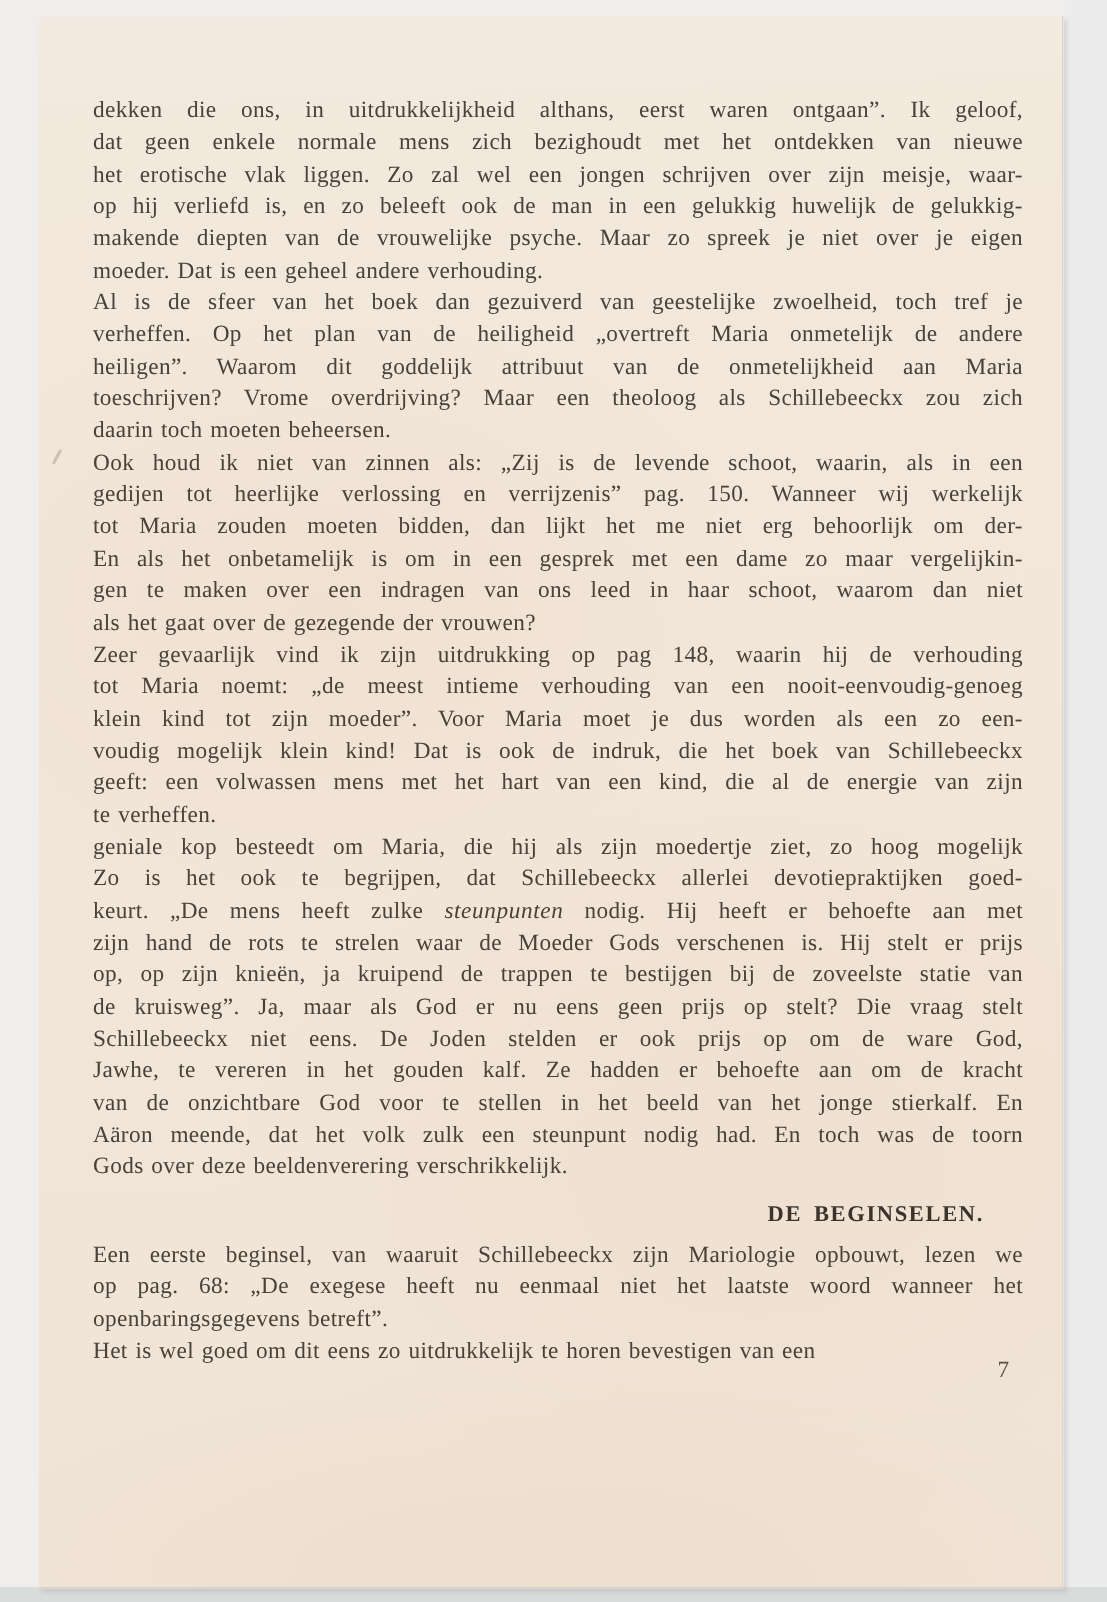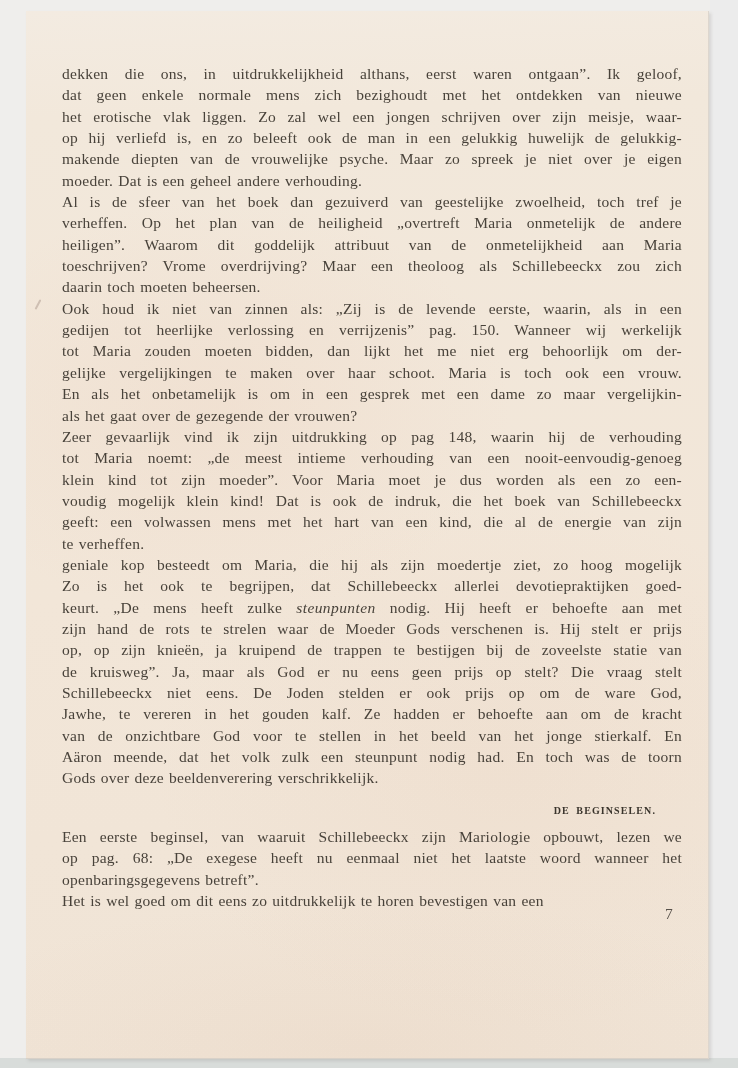--- a/index.html
+++ b/index.html
@@ -72,21 +72,21 @@
   .line em {
     font-style: italic;
     letter-spacing: 0.4px;
   }
   .section-heading {
     margin-top: 11px;
     margin-bottom: 5px;
     text-align: right;
     padding-right: 26px;
     font-weight: bold;
-    font-size: 10px;
+    font-size: 15px;
     letter-spacing: 1.1px;
     word-spacing: 3px;
     color: #3a342c;
   }
   .page-number {
     margin-top: -8px;
     text-align: right;
     padding-right: 9px;
     font-size: 15.5px;
     color: #57514a;
@@ -111,25 +111,25 @@
         <div class="line last">moeder. Dat is een geheel andere verhouding.</div>
       </div>
       <div class="paragraph">
         <div class="line">Al is de sfeer van het boek dan gezuiverd van geestelijke zwoelheid, toch tref je</div>
         <div class="line">verheffen. Op het plan van de heiligheid „overtreft Maria onmetelijk de andere</div>
         <div class="line">heiligen”. Waarom dit goddelijk attribuut van de onmetelijkheid aan Maria</div>
         <div class="line">toeschrijven? Vrome overdrijving? Maar een theoloog als Schillebeeckx zou zich</div>
         <div class="line last">daarin toch moeten beheersen.</div>
       </div>
       <div class="paragraph">
-        <div class="line">Ook houd ik niet van zinnen als: „Zij is de levende eerste, waarin, als in een</div>
+        <div class="line">Ook houd ik niet van zinnen als: „Zij is de levende schoot, waarin, als in een</div>
         <div class="line">gedijen tot heerlijke verlossing en verrijzenis” pag. 150. Wanneer wij werkelijk</div>
         <div class="line">tot Maria zouden moeten bidden, dan lijkt het me niet erg behoorlijk om der-</div>
-        <div class="line">gelijke vergelijkingen te maken over haar schoot. Maria is toch ook een vrouw.</div>
         <div class="line">En als het onbetamelijk is om in een gesprek met een dame zo maar vergelijkin-</div>
+        <div class="line">gen te maken over een indragen van ons leed in haar schoot, waarom dan niet</div>
         <div class="line last">als het gaat over de gezegende der vrouwen?</div>
       </div>
       <div class="paragraph">
         <div class="line">Zeer gevaarlijk vind ik zijn uitdrukking op pag 148, waarin hij de verhouding</div>
         <div class="line">tot Maria noemt: „de meest intieme verhouding van een nooit-eenvoudig-genoeg</div>
         <div class="line">klein kind tot zijn moeder”. Voor Maria moet je dus worden als een zo een-</div>
         <div class="line">voudig mogelijk klein kind! Dat is ook de indruk, die het boek van Schillebeeckx</div>
         <div class="line">geeft: een volwassen mens met het hart van een kind, die al de energie van zijn</div>
         <div class="line last">te verheffen.</div>
         <div class="line">geniale kop besteedt om Maria, die hij als zijn moedertje ziet, zo hoog mogelijk</div>

